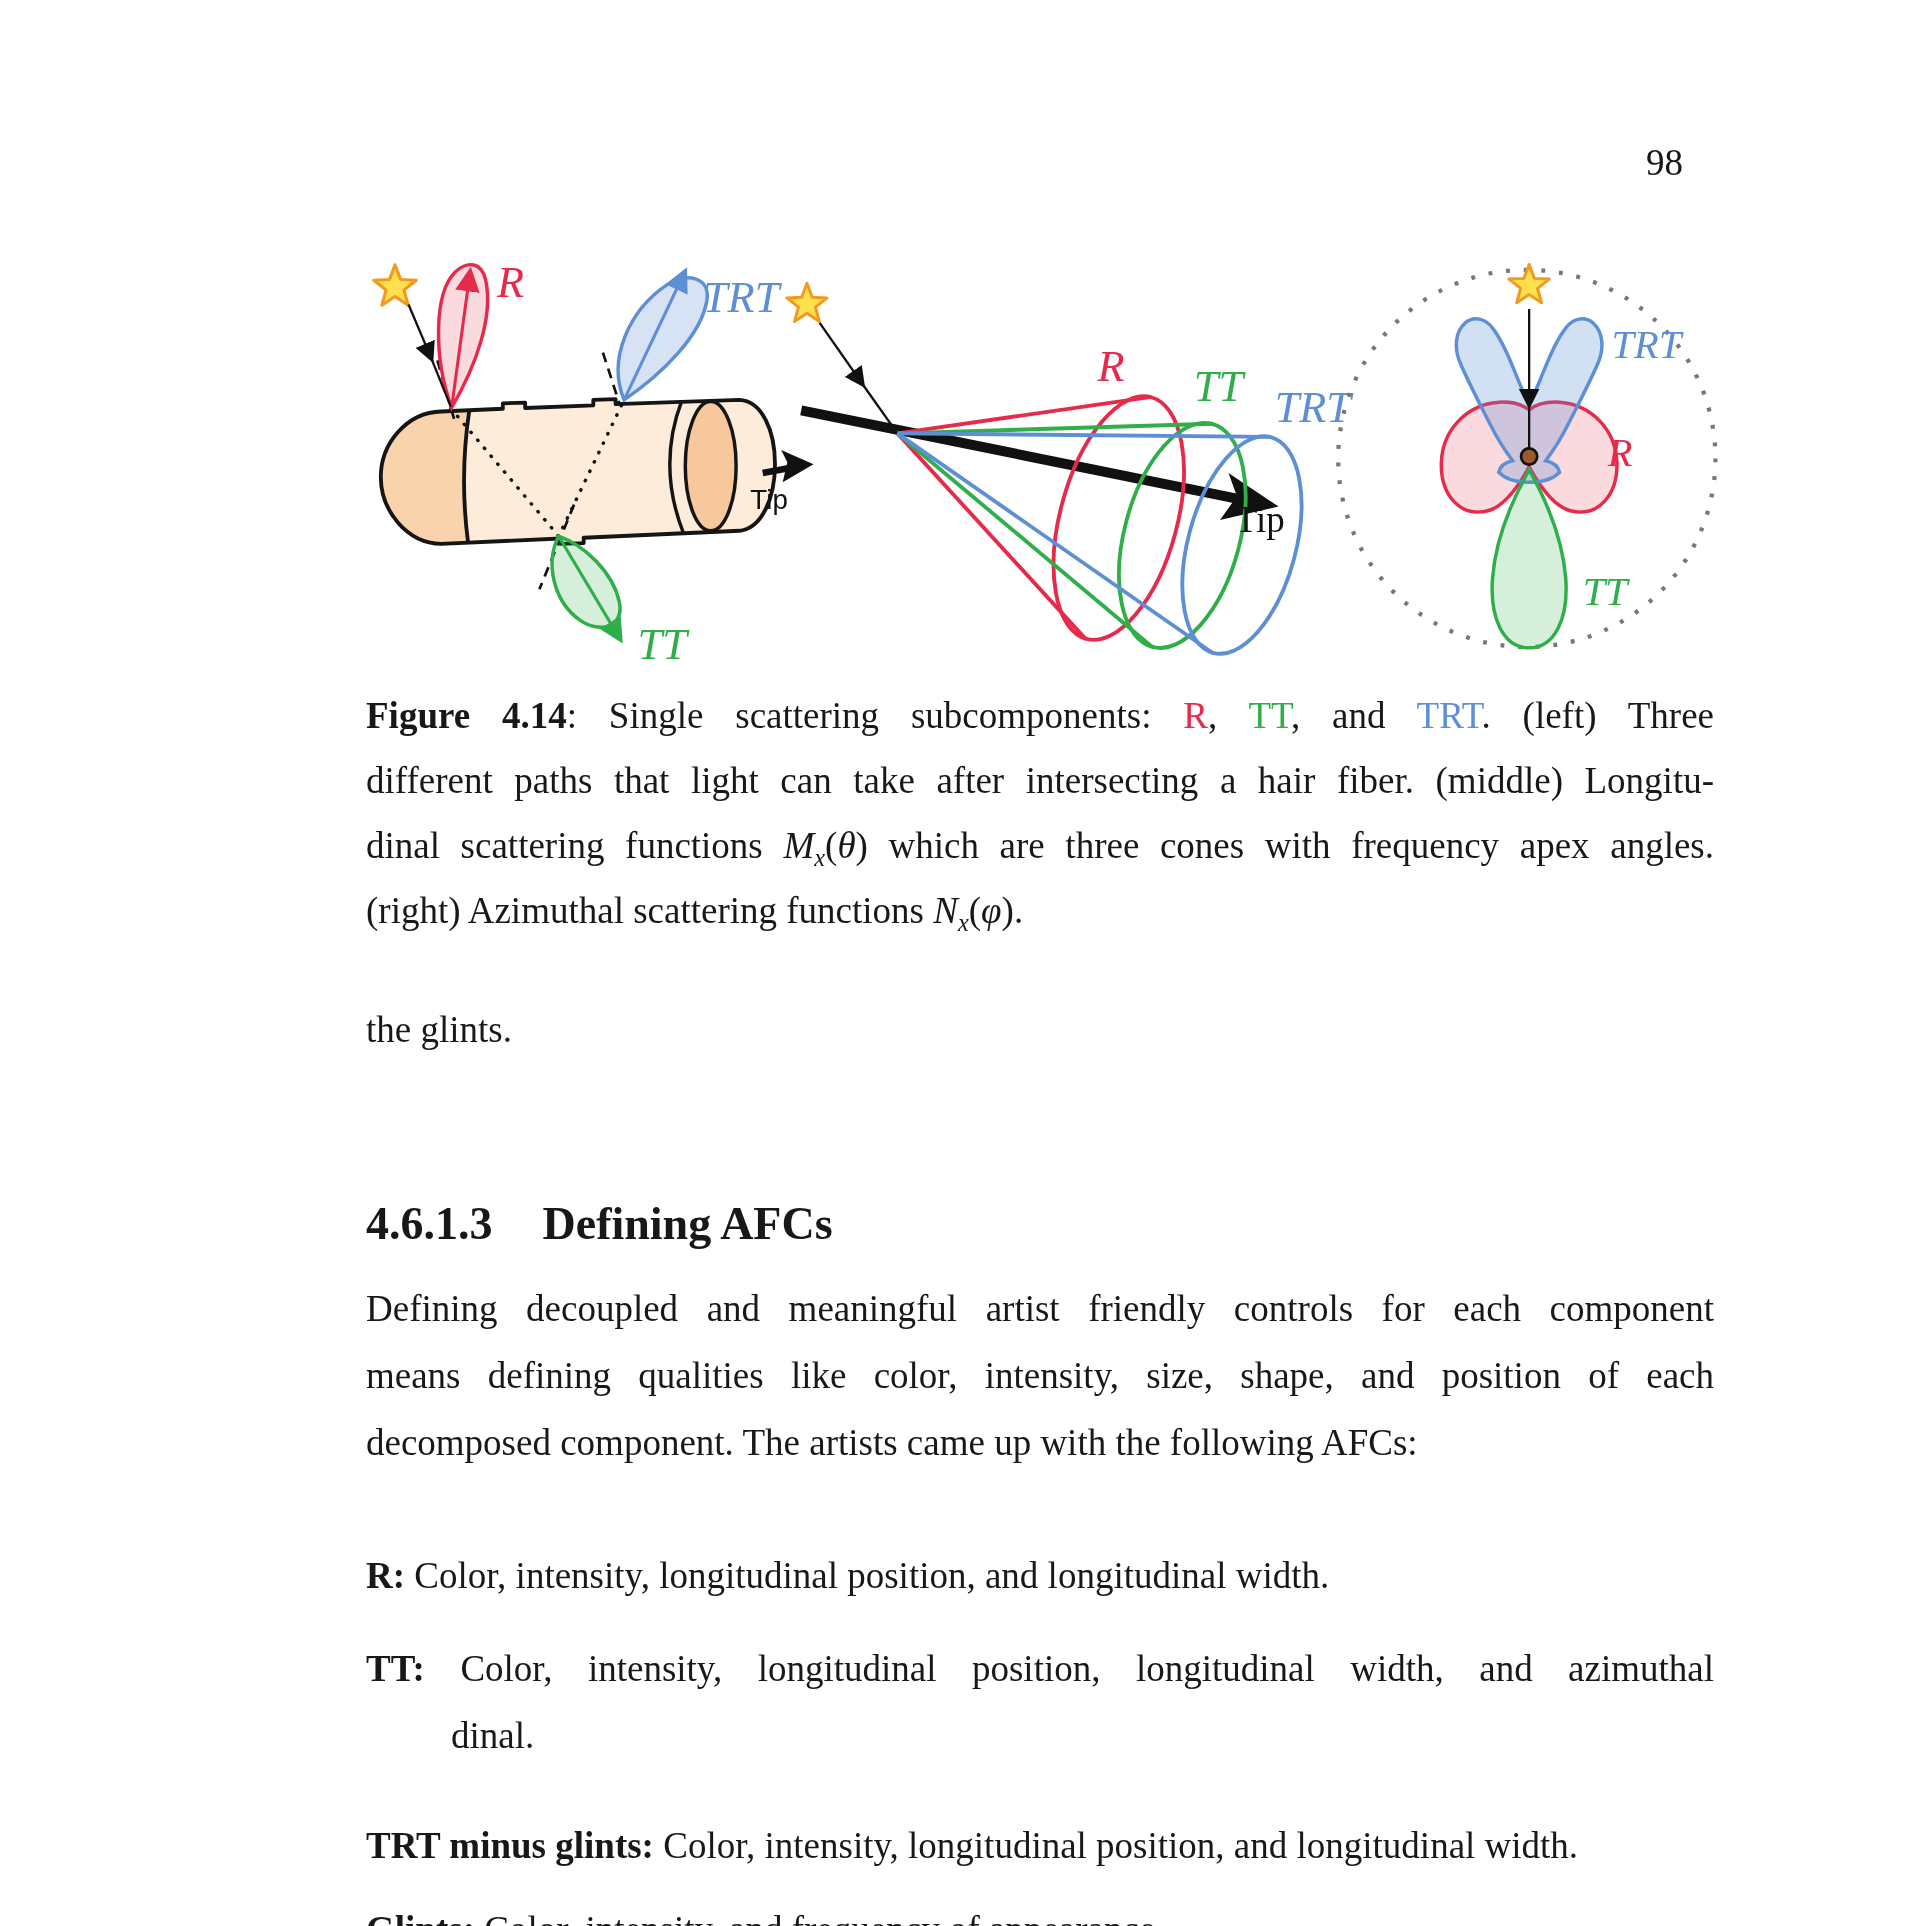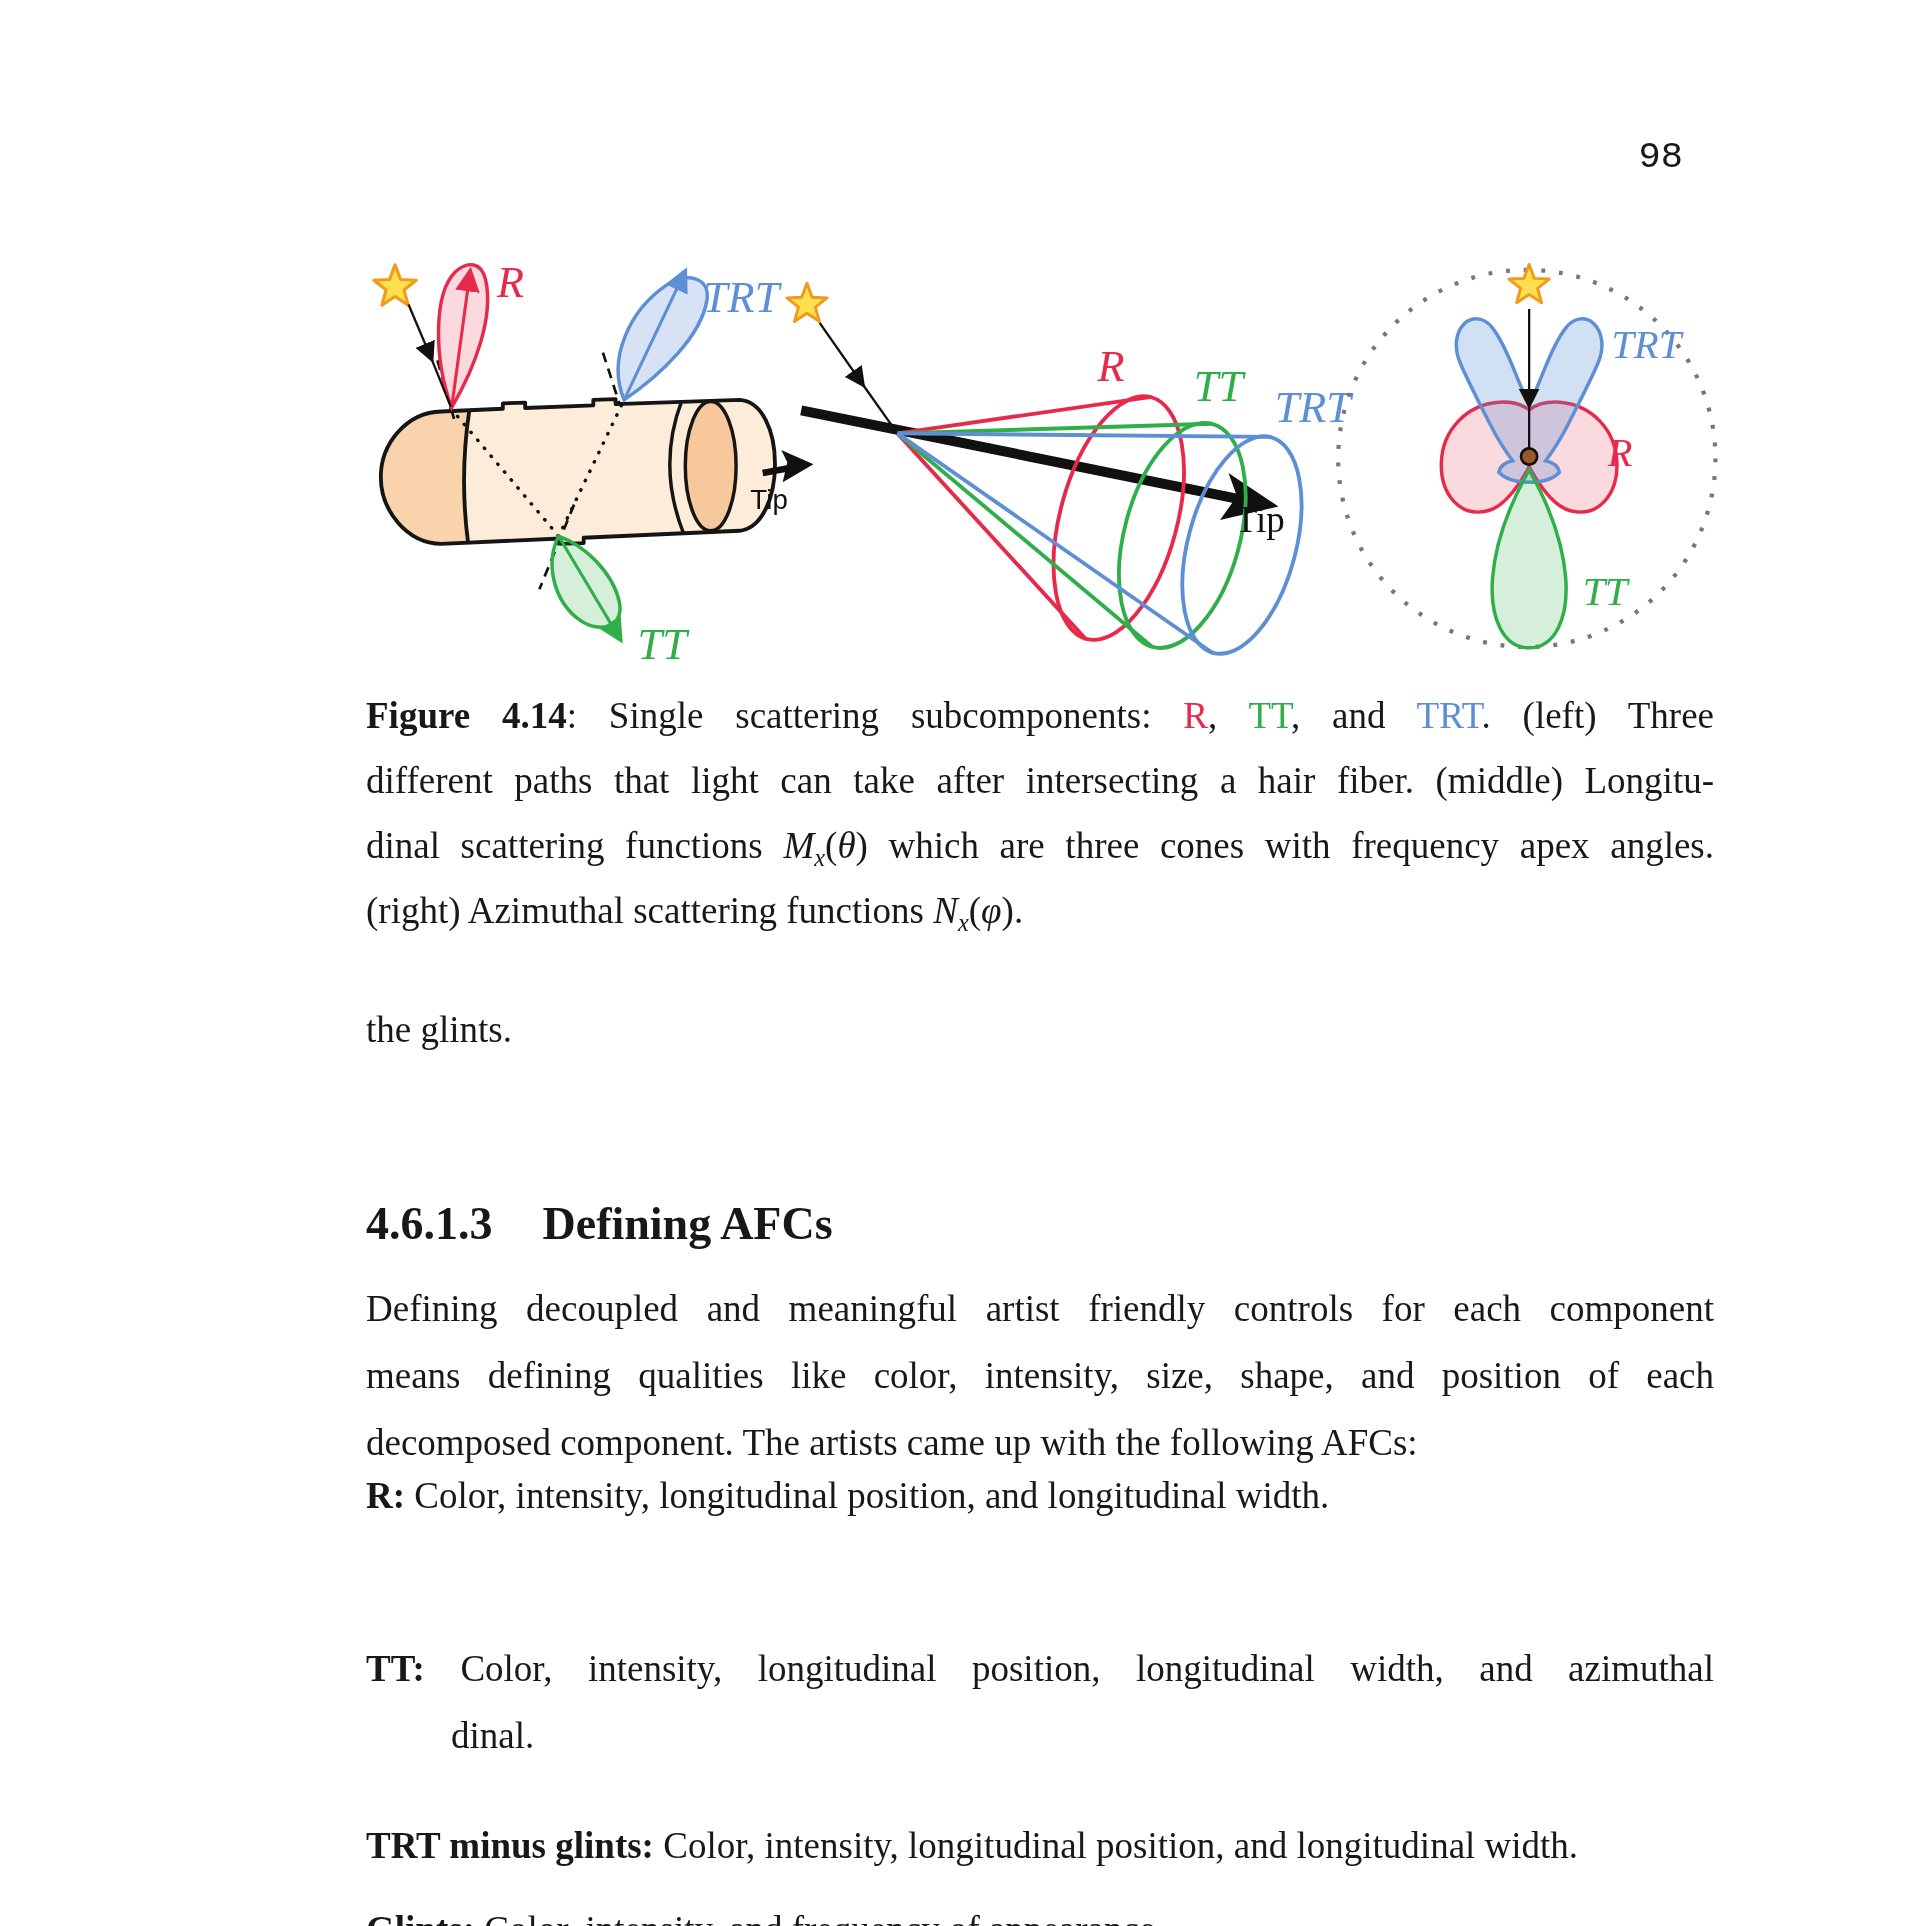--- a/index.html
+++ b/index.html
@@ -5,22 +5,22 @@
   html,body{margin:0;padding:0;background:#ffffff;}
   .page{
     position:relative;
     width:1965px;height:2542px;
     background:#ffffff;
     font-family:"Liberation Serif", serif;
     color:#181818;
     overflow:hidden;
   }
   .pageno{
-    position:absolute; left:366px; top:136px; width:1317px;
-    font-size:37px; text-align:right; line-height:42px;font-family:Liberation Mono, monospace;
+    position:absolute; left:366px; top:142px; width:1317px;
+    font-size:37px; text-align:right; line-height:42px;
   }
   .block{position:absolute; left:366px; width:1348px;}
   .line{display:block; overflow:visible;}
   .j{text-align:justify;}
   .j::after{content:""; display:inline-block; width:100%; height:0;}
   .cap .line{height:65px; line-height:65px; font-size:37px;}
   .bodytxt .line{height:69px; line-height:69px; font-size:37px;}
   .p2 .line{height:67px; line-height:67px; font-size:37px;}
   .afc .line{height:67px; line-height:67px; font-size:37px;}
   .b{font-weight:bold;}
@@ -184,21 +184,21 @@
   <div class="heading">
     <span class="num">4.6.1.3</span><span>Defining AFCs</span>
   </div>
 
   <div class="block p2" style="top:1275px">
     <div class="line j">Defining decoupled and meaningful artist friendly controls for each component</div>
     <div class="line j">means defining qualities like color, intensity, size, shape, and position of each</div>
     <div class="line">decomposed component. The artists came up with the following AFCs:</div>
   </div>
 
-  <div class="block afc" style="top:1462px">
+  <div class="block afc" style="top:1542px">
     <div class="line"><span class="b">R:</span>
       <span>Color, intensity, longitudinal position, and longitudinal width.</span></div>
   </div>
 
   <div class="block afc" style="top:1635px">
     <div class="line j"><span class="b">TT:</span>
       <span>Color, intensity, longitudinal position, longitudinal width, and azimuthal</span></div>
     <div class="line hang2">dinal.</div>
   </div>
 

